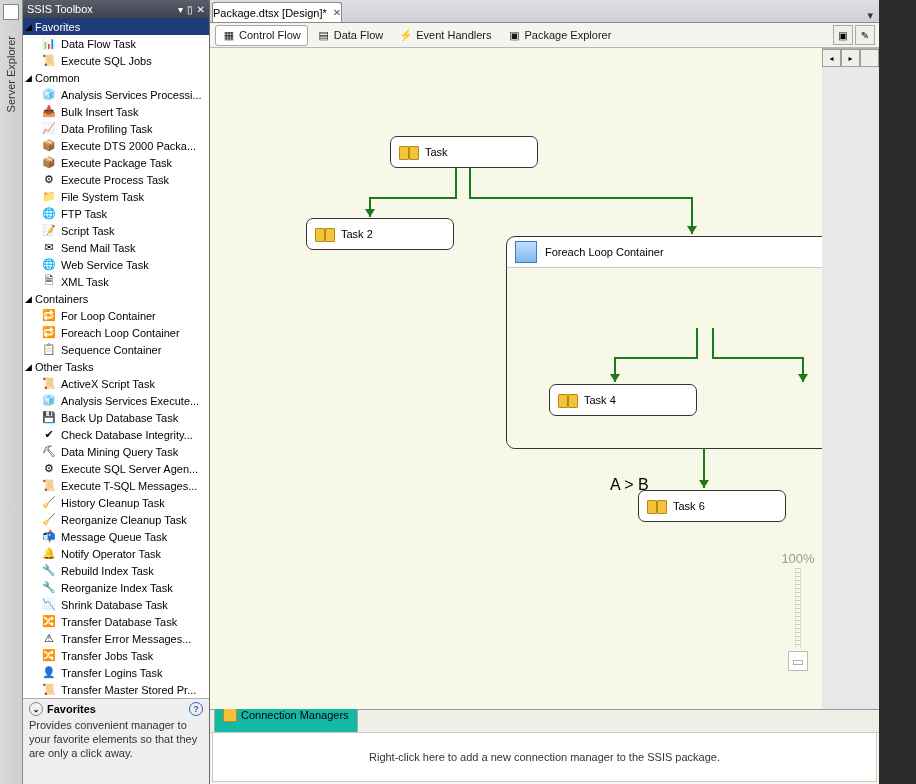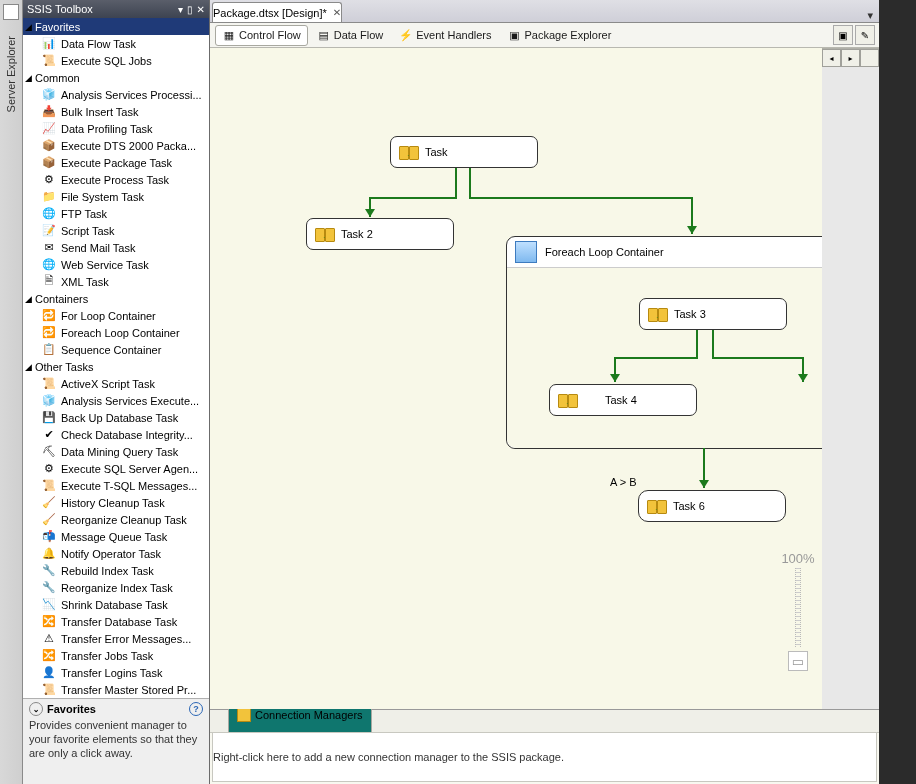--- a/index.html
+++ b/index.html
@@ -68,29 +68,29 @@
   .zoom .fit{width:18px;height:18px;border:1px solid #bbb;background:#fff;margin-top:4px;display:flex;align-items:center;justify-content:center;cursor:pointer;}
 
   .hscroll{height:17px;background:#e8e8e0;border-top:1px solid #b0b0a8;display:flex;}
   .hscroll .btn{width:17px;height:16px;border:1px solid #a0a09a;background:#f0f0e8;display:flex;align-items:center;justify-content:center;font-size:8px;cursor:pointer;}
   .hscroll .track{flex:1;}
   .hscroll .corner{width:17px;height:16px;border:1px solid #a0a09a;background:#f0f0e8;}
 
   
   .conn-pane{height:74px;background:#f8f8f0;border-top:1px solid #999;display:flex;flex-direction:column;}
   .conn-tabs{height:22px;background:#efefe8;display:flex;align-items:flex-end;padding-left:4px;border-bottom:1px solid #c8c8c0;}
-  .conn-tab{background:#0f766e;border:1px solid #a8a8a0;border-bottom:none;height:18px;padding:8px 8px;display:flex;align-items:center;font-size:11px;border-top-left-radius:3px;border-top-right-radius:3px;margin-left:14px;}
+  .conn-tab{background:#14b8a6;border:1px solid #a8a8a0;border-bottom:none;height:18px;padding:8px 8px;display:flex;align-items:center;font-size:11px;border-top-left-radius:3px;border-top-right-radius:3px;}
   .conn-tab .ci{width:12px;height:12px;margin-right:4px;background:#f2c33b;border:1px solid #b78a10;display:inline-block;}
-  .conn-body{flex:1;background:#fff;border:1px solid #c8c8c0;border-top:none;margin:0 2px 2px 2px;display:flex;align-items:center;justify-content:flex-start;font-size:11px;color:#333;}
+  .conn-body{flex:1;background:#fff;border:1px solid #c8c8c0;border-top:none;margin:0 2px 2px 2px;display:flex;align-items:center;justify-content:center;font-size:11px;color:#333;}
 
   .toolbox .tree::-webkit-scrollbar{width:16px;}
   .toolbox .tree::-webkit-scrollbar-thumb{background:#c8c8c8;border:1px solid #999;}
   .toolbox .tree::-webkit-scrollbar-track{background:#efefef;}
 
-  .annot{position:absolute;font-size:11px;color:#000;}
+  .annot{position:absolute;font-size:16px;color:#000;}
 </style>
 </head>
 <body>
 
 <div class="app">
 
   <div class="left-strip">
     <div class="sq"></div>
     <div class="vtab">Server Explorer</div>
   </div>
@@ -328,43 +328,37 @@
           </div>
           <div class="foreach-body" style="height:180px;">
             <svg class="arrows" width="396" height="180">
 
               <path d="M190 60 L190 90 L108 90 L108 114"></path>
               <polygon points="108,114 103,106 113,106"></polygon>
 
               <path d="M206 60 L206 90 L296 90 L296 114"></path>
               <polygon points="296,114 291,106 301,106"></polygon>
             </svg>
-            <div class="task" style="left:132px;top:30px;width:130px;">
-              <span class="tsk-ico">
-                  <span class="tsk-arrow">→</span>
-                </span>
-              <span>Task 3</span>
-            </div>
-            <div class="task" style="left:42px;top:116px;width:130px;gap:21px;">
+            <div class="task" style="left:42px;top:116px;width:130px;">
               <span class="tsk-ico">
                   <span class="tsk-arrow">→</span>
                 </span>
               <span>Task 4</span>
             </div>
           </div>
         </div>
 
         <svg class="arrows" width="708" height="640" style="z-index:5;">
           <path d="M494 400 L494 440"></path>
           <polygon points="494,440 489,432 499,432"></polygon>
         </svg>
 
         <div class="annot" style="left:400px;top:428px;">A &gt; B</div>
 
-        <div class="task" style="left:428px;top:442px;width:130px;border-radius:10px;">
+        <div class="task" style="left:428px;top:442px;width:130px;">
           <span class="tsk-ico">
               <span class="tsk-arrow">→</span>
             </span>
           <span>Task 6</span>
         </div>
 
         <div class="zoom">
           <div class="label">100%</div>
           <div class="track"></div>
           <div class="fit">▭</div>

